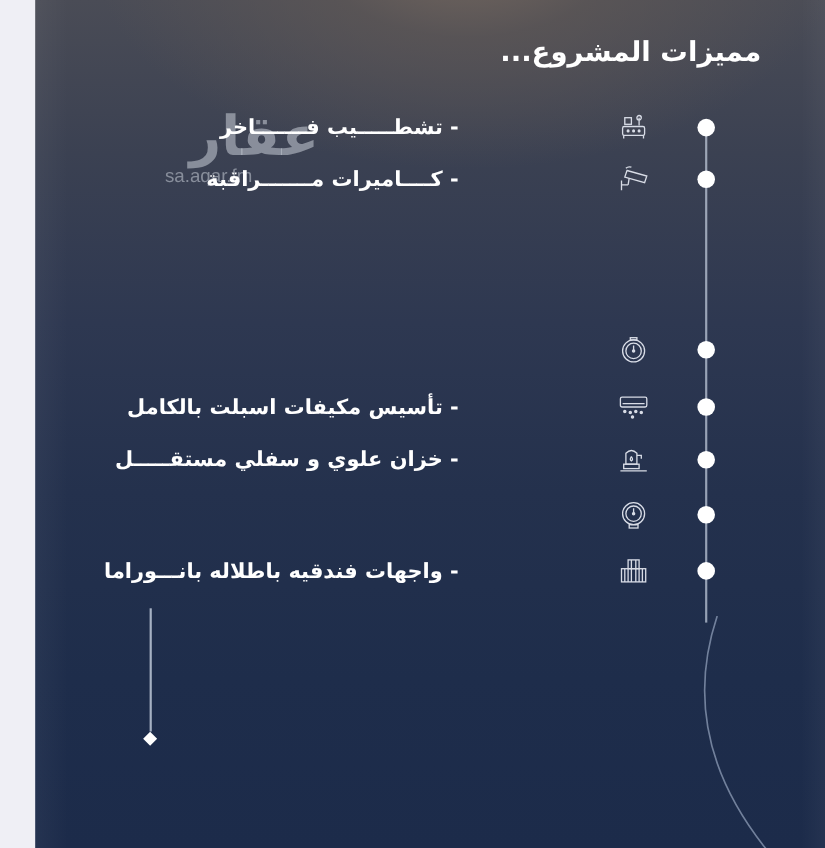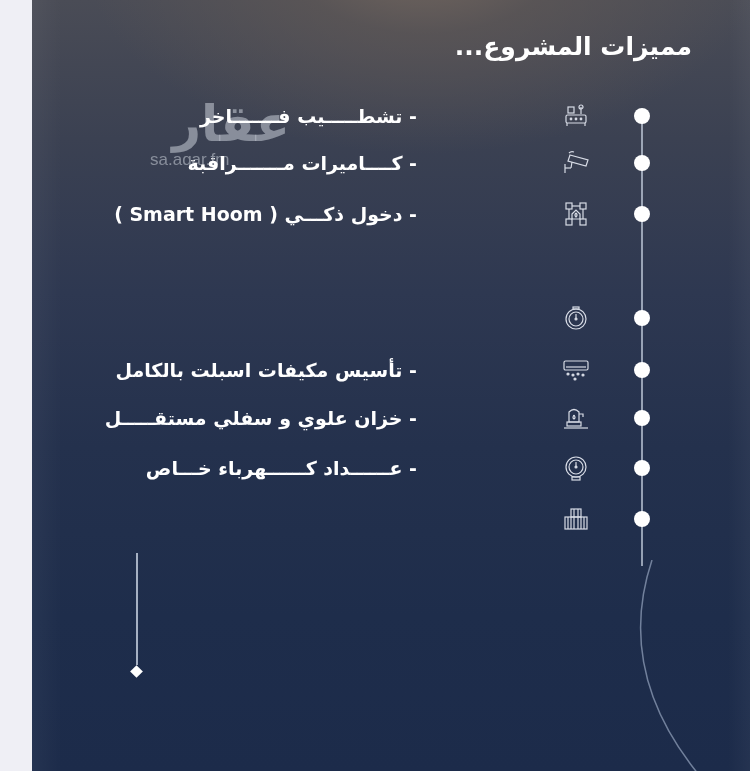--- a/index.html
+++ b/index.html
@@ -112,37 +112,20 @@
         <path d="M8 6 L26 11 L24 17 L6 12 Z"></path>
         <line x1="10" y1="13" x2="9" y2="19"></line>
         <line x1="9" y1="19" x2="3" y2="19"></line>
         <line x1="3" y1="15" x2="3" y2="24"></line>
         <path d="M7 4 Q9 2 12 3"></path>
       </svg>
     </span>
     <span class="dot"></span>
   </div>
 
-  <div class="feature" style="top:199px">
-    <span class="label">- دخول ذكـــي ( Smart Hoom )</span>
-    <span class="icon">
-      <svg viewBox="0 0 28 28" fill="none" stroke="#d8dce6" stroke-width="1.2">
-        <rect x="4" y="3" width="6" height="6"></rect>
-          <rect x="18" y="3" width="6" height="6"></rect>
-        <rect x="4" y="19" width="6" height="6"></rect>
-          <rect x="18" y="19" width="6" height="6"></rect>
-        <path d="M10 14 L14 10 L18 14 L18 19 L10 19 Z"></path>
-        <path d="M14 13 Q12 15 14 17 Q16 15 14 13"></path>
-        <line x1="10" y1="6" x2="18" y2="6"></line>
-          <line x1="7" y1="9" x2="7" y2="19"></line>
-          <line x1="21" y1="9" x2="21" y2="19"></line>
-      </svg>
-    </span>
-    <span class="dot"></span>
-  </div>
 
 
   <div class="feature" style="top:303px">
     <span class="icon">
       <svg viewBox="0 0 28 28" fill="none" stroke="#d8dce6" stroke-width="1.2">
         <circle cx="14" cy="15" r="10"></circle>
           <circle cx="14" cy="15" r="7"></circle>
         <rect x="11" y="3" width="6" height="2"></rect>
         <line x1="14" y1="15" x2="14" y2="10"></line>
           <circle cx="14" cy="15" r="1" fill="#d8dce6"></circle>
@@ -175,34 +158,34 @@
           <circle cx="11" cy="19" r="1" fill="#d8dce6"></circle>
         <circle cx="16" cy="18" r="1" fill="#d8dce6"></circle>
           <circle cx="21" cy="19" r="1" fill="#d8dce6"></circle>
         <circle cx="13" cy="23" r="1" fill="#d8dce6"></circle>
       </svg>
     </span>
     <span class="dot"></span>
   </div>
 
   <div class="feature" style="top:453px">
-    <span class="label">- عــــــداد كــــــهرباء خـــاص</span>
     <span class="icon">
       <svg viewBox="0 0 28 28" fill="none" stroke="#d8dce6" stroke-width="1.2">
         <circle cx="14" cy="13" r="10"></circle>
           <circle cx="14" cy="13" r="7"></circle>
         <line x1="14" y1="13" x2="14" y2="8"></line>
           <circle cx="14" cy="13" r="1" fill="#d8dce6"></circle>
         <rect x="10" y="23" width="8" height="3"></rect>
       </svg>
     </span>
     <span class="dot"></span>
   </div>
 
   <div class="feature" style="top:504px">
+    <span class="label">- واجهات فندقيه باطلاله بانـــوراما</span>
     <span class="icon">
       <svg viewBox="0 0 28 28" fill="none" stroke="#d8dce6" stroke-width="1.2">
         <rect x="9" y="4" width="10" height="8"></rect>
         <rect x="3" y="12" width="22" height="12"></rect>
         <line x1="6" y1="12" x2="6" y2="24"></line>
           <line x1="9" y1="12" x2="9" y2="24"></line>
         <line x1="12" y1="12" x2="12" y2="24"></line>
           <line x1="16" y1="12" x2="16" y2="24"></line>
         <line x1="19" y1="12" x2="19" y2="24"></line>
           <line x1="22" y1="12" x2="22" y2="24"></line>

